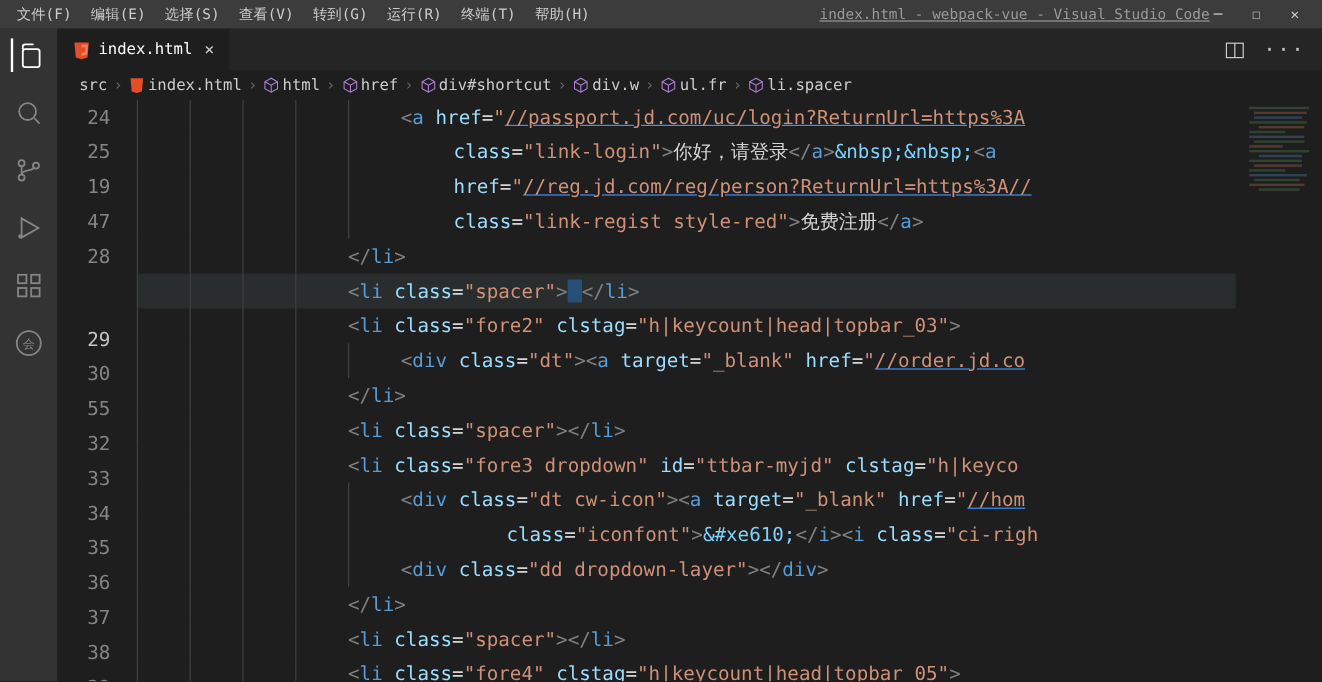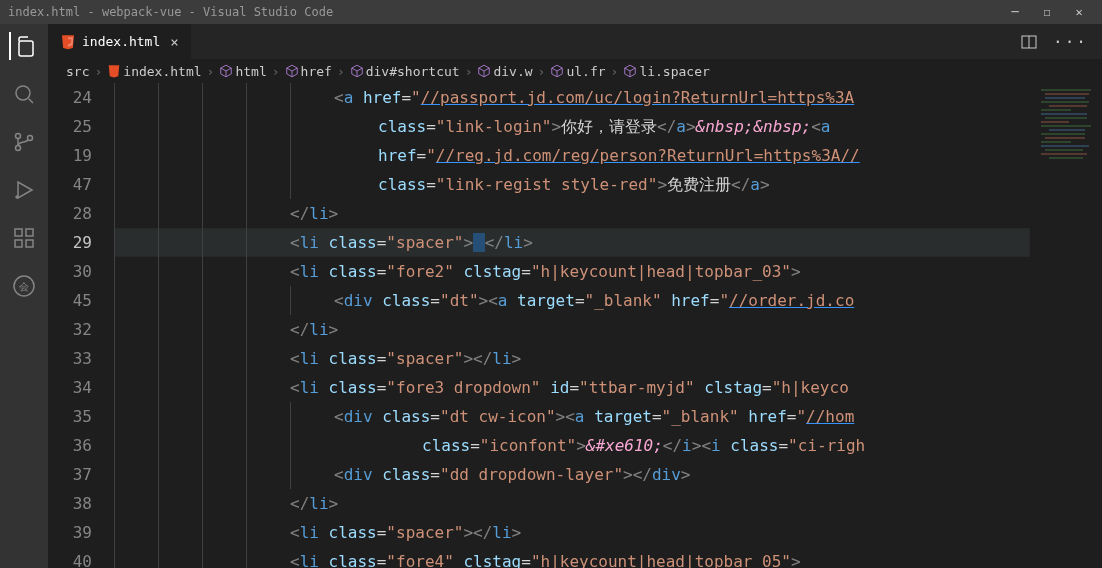--- a/index.html
+++ b/index.html
@@ -16,21 +16,21 @@
       height: 24px;
       background: #3c3c3c;
       display: flex;
       align-items: center;
       padding: 0 8px;
       font-size: 12px;
       color: #cccccc;
     }
     .menu-items { display: flex; gap: 4px; }
     .menu-item { padding: 0 6px; cursor: pointer; }
-    .title-center { flex: 1; text-align: left; color: #999; }
+    .title-center { flex: 1; text-align: right; color: #999; text-decoration: underline; }
     .win-controls { display: flex; gap: 18px; padding-right: 8px; }
     .win-btn { width: 14px; height: 14px; display: flex; align-items: center; justify-content: center; cursor: pointer; color: #ccc; }
     .app-body { display: flex; height: calc(100% - 24px); }
     .activity-bar {
       width: 48px;
       background: #333333;
       display: flex;
       flex-direction: column;
       align-items: center;
       padding-top: 8px;
@@ -74,48 +74,58 @@
     .bc-sep { color: #666; padding: 0 3px; }
     .bc-icon { color: #e44d26; }
     .bc-cube { color: #b180d7; }
     .bc-item { color: #cccccc; }
     .editor-wrap { flex: 1; display: flex; position: relative; min-height: 0; }
     .editor { flex: 1; display: flex; font-family: Consolas, monospace; font-size: 16px; line-height: 29px; overflow: hidden; }
     .gutter {
       width: 66px; text-align: right; padding-right: 22px;
       color: #858585; user-select: none; background: #1e1e1e;
     }
-    .gutter .ln.cur { color: #c6c6c6; }
+    .gutter .ln.cur { color: #c6c6c6; margin-top: 40px; }
     .code { flex: 1; white-space: pre; color: #d4d4d4; position: relative; }
     .code-line { padding-left: 60px; position: relative; }
     .code-line.cur { background: #2a2d2e; }
     .code-line.cur::before { content:""; position:absolute; left:0; right:0; top:0; bottom:0; border:1px solid #282828; }
     .indent { position: absolute; top: 0; bottom: 0; width: 1px; background: #404040; }
     .t-tag { color: #569cd6; }
     .t-br  { color: #808080; }
     .t-attr{ color: #9cdcfe; }
     .t-str { color: #ce9178; }
     .t-txt { color: #d4d4d4; }
     .t-url { color: #ce9178; text-decoration: underline; text-decoration-color: #3794ff; }
-    .t-ent { color: #f9a8d4; font-style: italic; }
+    .t-ent { color: #7dd3fc; }
     .sel { background: #264f78; }
     .minimap {
       width: 72px; background: #1e1e1e;
       border-left: 1px solid #1e1e1e;
       position: relative;
     }
     .mm-line { position: absolute; height: 2px; background: #3a5e3a; opacity: 0.6; }
     .mm-r { background: #7a4a3a; }
     .mm-b { background: #3a5a7a; }
     svg { display: block; }
   </style>
 </head>
 <body>
 
 <div class="titlebar">
+  <div class="menu-items">
+      <div class="menu-item">文件(F)</div>
+      <div class="menu-item">编辑(E)</div>
+      <div class="menu-item">选择(S)</div>
+      <div class="menu-item">查看(V)</div>
+      <div class="menu-item">转到(G)</div>
+      <div class="menu-item">运行(R)</div>
+      <div class="menu-item">终端(T)</div>
+      <div class="menu-item">帮助(H)</div>
+    </div>
   <div class="title-center">index.html - webpack-vue - Visual Studio Code</div>
   <div class="win-controls">
     <div class="win-btn">─</div>
     <div class="win-btn">☐</div>
     <div class="win-btn">✕</div>
   </div>
 </div>
 
 <div class="app-body">
   <div class="activity-bar">
@@ -253,21 +263,21 @@
     <div class="editor-wrap">
       <div class="editor">
         <div class="gutter">
             <div class="ln">24</div>
             <div class="ln">25</div>
             <div class="ln">19</div>
             <div class="ln">47</div>
             <div class="ln">28</div>
             <div class="ln cur">29</div>
             <div class="ln">30</div>
-            <div class="ln">45</div>
+            <div class="ln">55</div>
             <div class="ln">32</div>
             <div class="ln">33</div>
             <div class="ln">34</div>
             <div class="ln">35</div>
             <div class="ln">36</div>
             <div class="ln">37</div>
             <div class="ln">38</div>
             <div class="ln">39</div>
             <div class="ln">40</div>
           </div>

